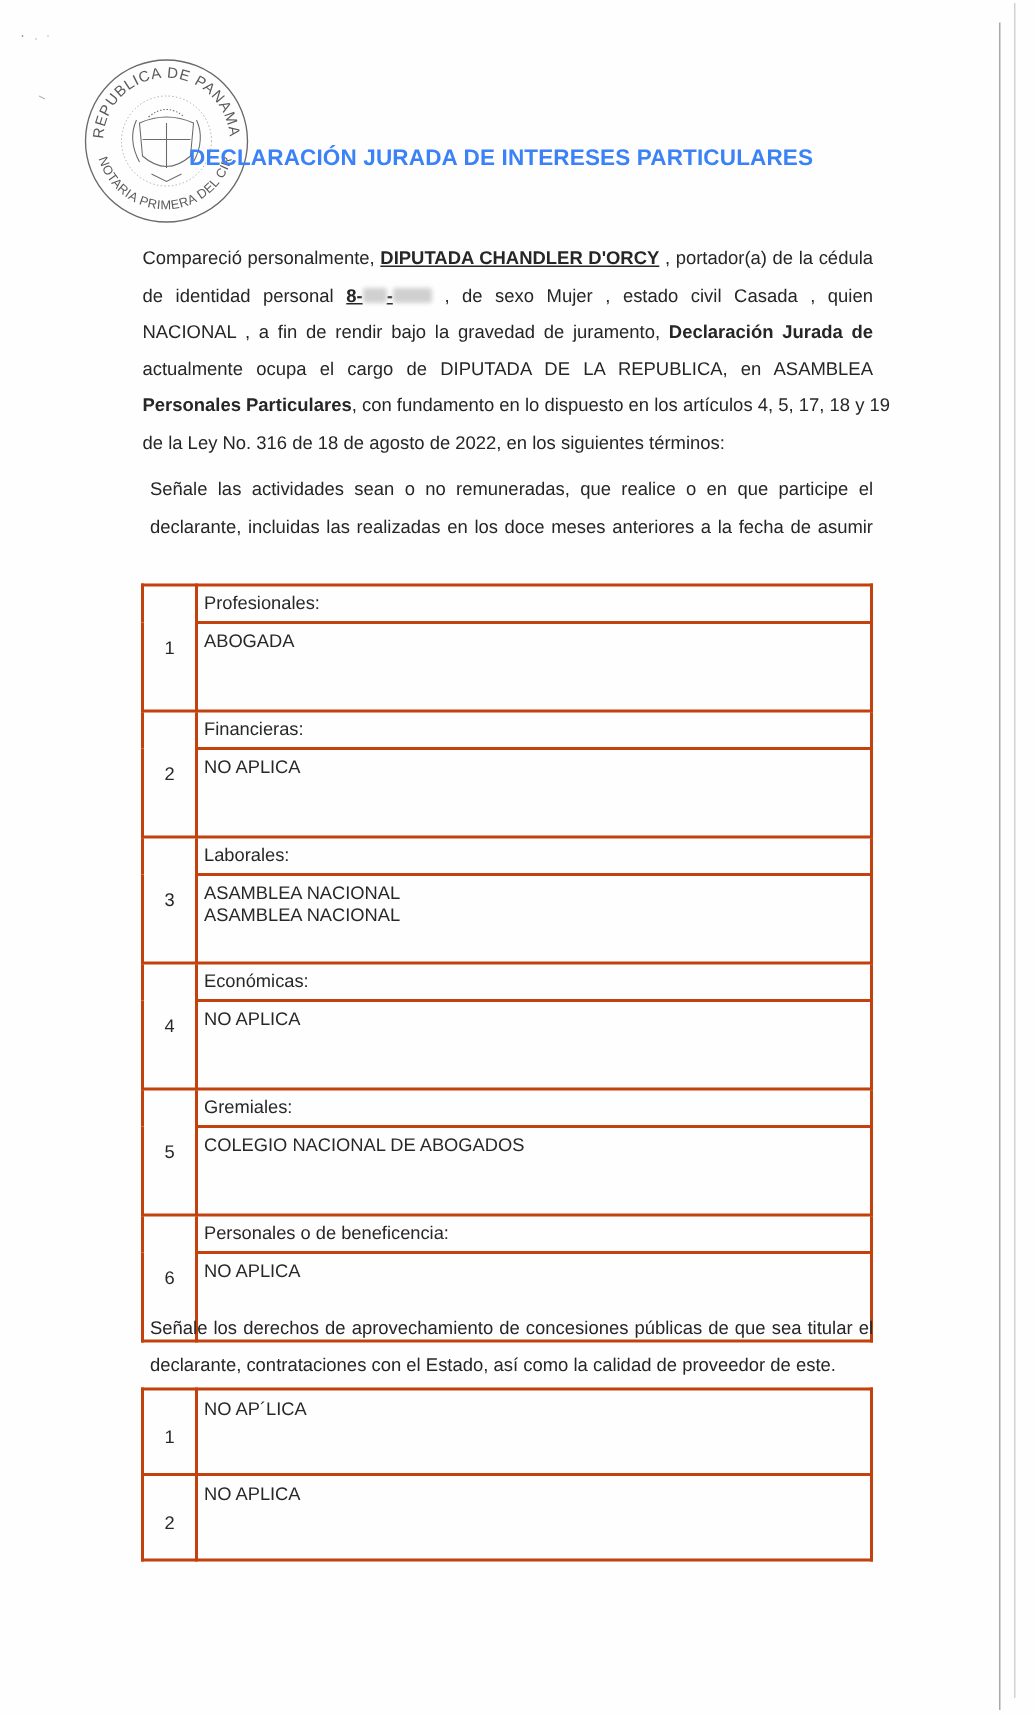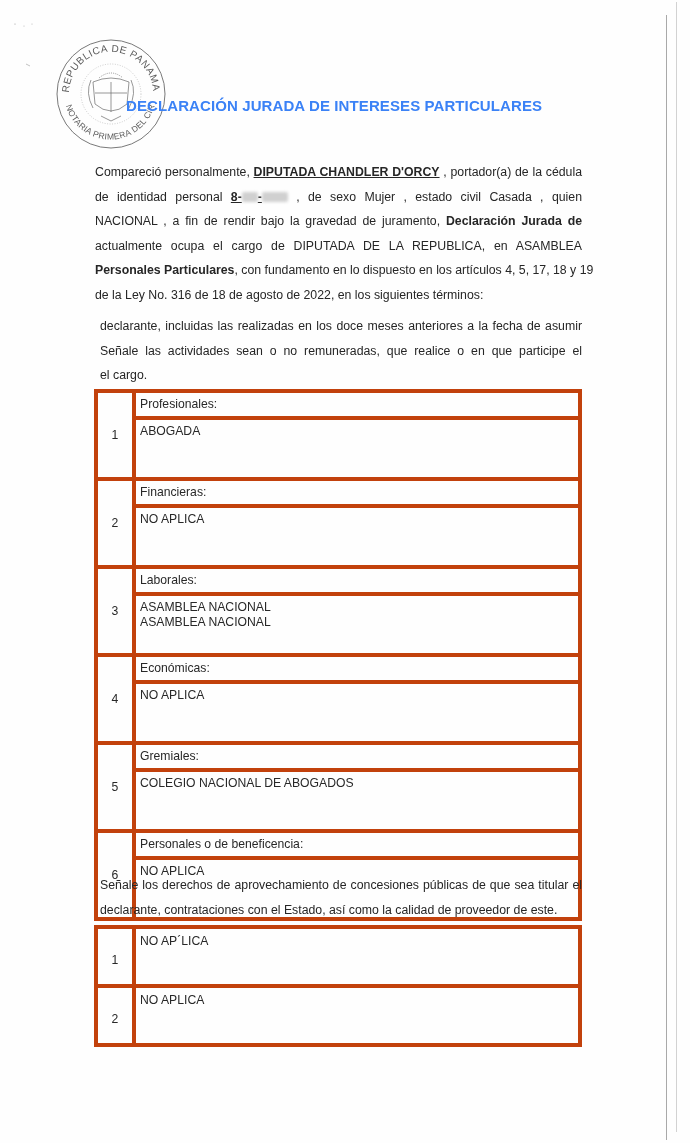--- a/index.html
+++ b/index.html
@@ -82,21 +82,21 @@
 
     table.grid {
       position: absolute;
       left: 94px;
       width: 488px;
       border-collapse: collapse;
       font-size: 12.2px;
       color: #282828;
     }
     table.grid td {
-      border: 4px solid #c2410c;
+      border: 2px solid #c2410c;
       padding: 0;
       vertical-align: top;
     }
     table.grid td.num {
       width: 34px;
       text-align: center;
       vertical-align: middle;
       font-size: 12.2px;
     }
     table.grid td.label {
@@ -166,23 +166,22 @@
   <div class="para p1">
     <span class="line"><span>Compareció personalmente,</span> <span class="u">DIPUTADA CHANDLER D'ORCY</span> <span>, portador(a) de la cédula</span></span>
     <span class="line"><span>de identidad personal</span> <span class="redact-wrap"><span>8-</span><span class="redact" style="width:16px"></span><span>-</span><span class="redact" style="width:26px"></span></span> <span>, de sexo Mujer , estado civil Casada , quien</span></span>
     <span class="line"><span>NACIONAL , a fin de rendir bajo la gravedad de juramento,</span> <span class="b">Declaración Jurada de</span></span>
     <span class="line">actualmente ocupa el cargo de DIPUTADA DE LA REPUBLICA, en ASAMBLEA</span>
     <span class="line"><span class="b">Personales Particulares</span><span>, con fundamento en lo dispuesto en los artículos 4, 5, 17, 18 y 19</span></span>
     <span class="line last">de la Ley No. 316 de 18 de agosto de 2022, en los siguientes términos:</span>
   </div>
 
   <div class="para p2">
+    <span class="line">Señale las actividades sean o no remuneradas, que realice o en que participe el</span>
     <span class="line">declarante, incluidas las realizadas en los doce meses anteriores a la fecha de asumir</span>
-    <span class="line">Señale las actividades sean o no remuneradas, que realice o en que participe el</span>
-    <span class="line last">el cargo.</span>
   </div>
 
   <table class="grid t1">
     <tbody>
       <tr>
         <td class="num" rowspan="2">1</td>
         <td class="label">Profesionales:</td>
       </tr>
       <tr>
         <td class="value">

